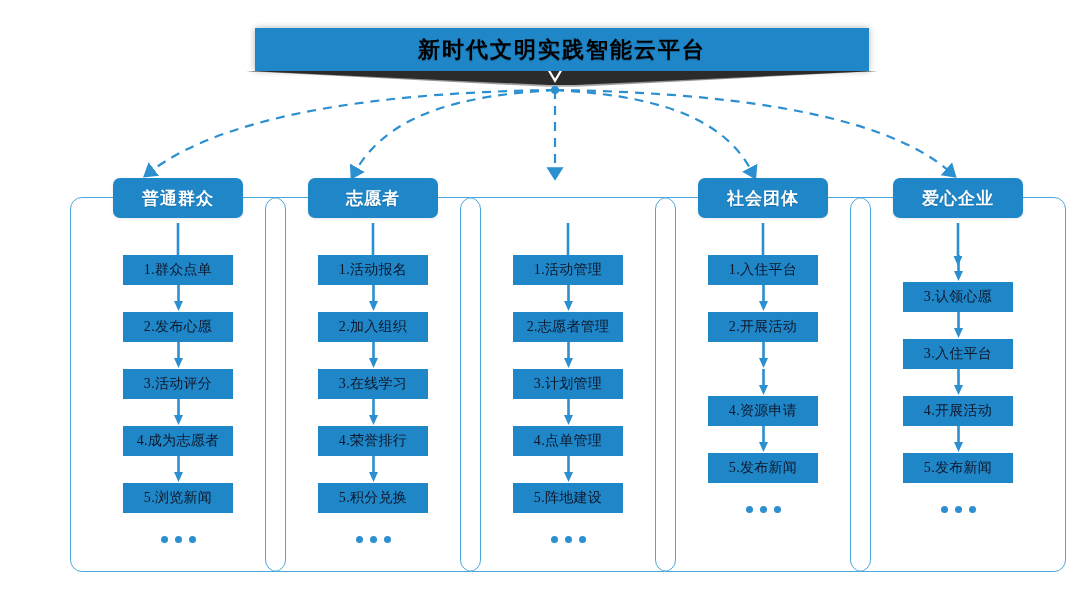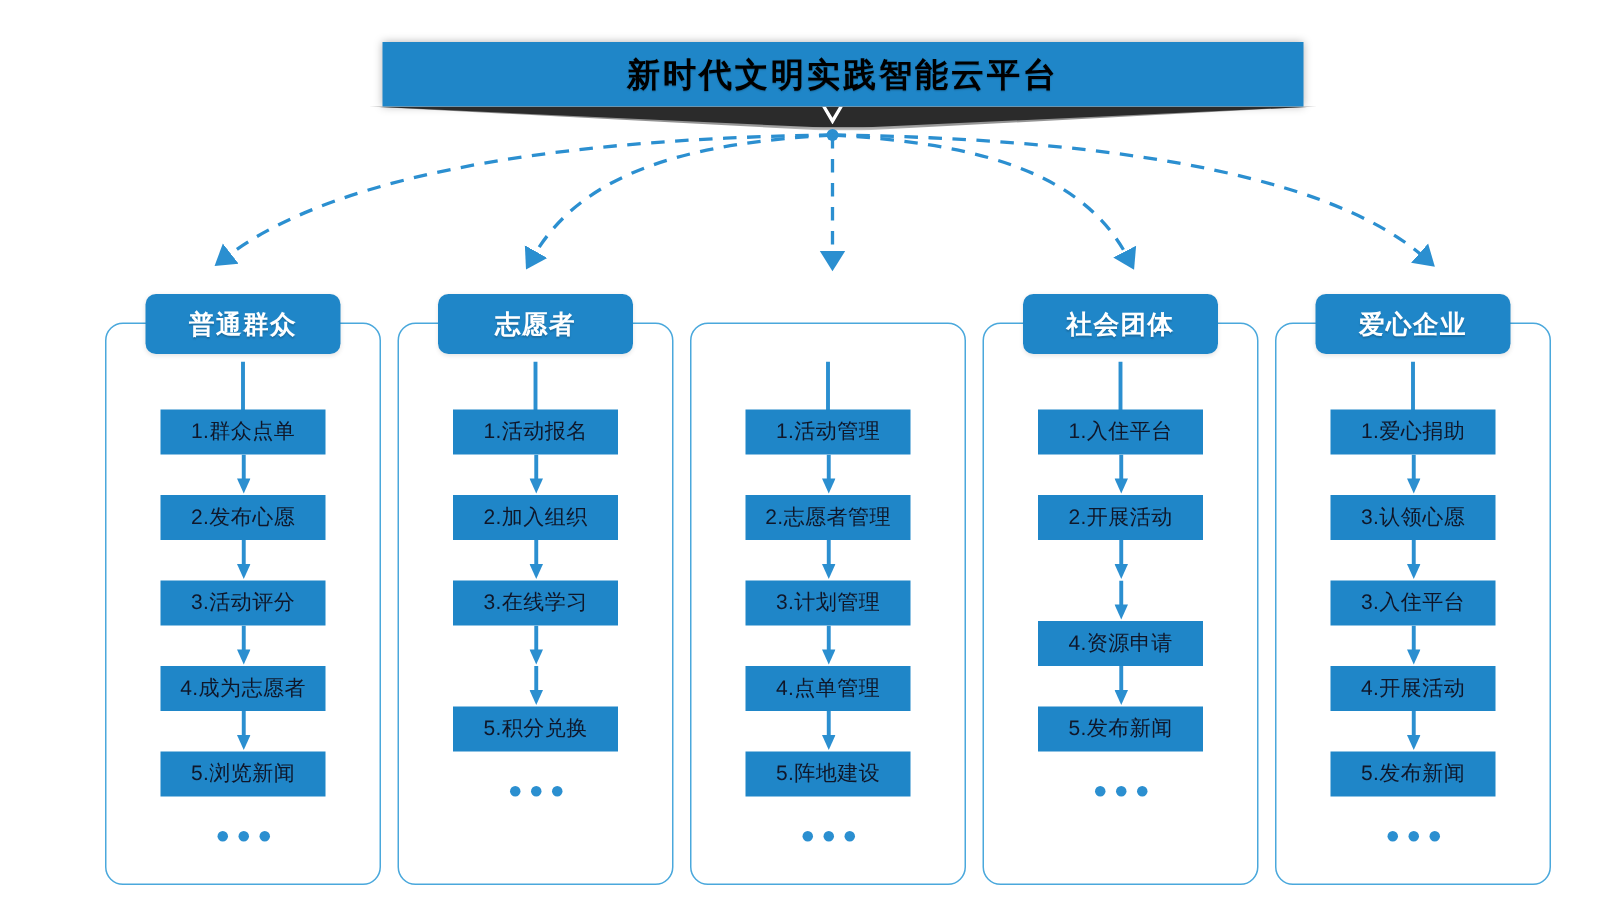--- a/index.html
+++ b/index.html
@@ -85,27 +85,28 @@
     left: 0;
     top: 0;
     width: 1080px;
     height: 611px;
     pointer-events: none;
   }
 
   
   .column {
     position: absolute;
-    top: 215px;
-    width: 184px;
+    top: 197px;
+    width: 216px;
     height: 375px;
     box-sizing: border-box;
     border: 1.6px solid #4aa8dc;
     border-radius: 12px;
     background: transparent;
+    font-family: Liberation Serif, serif;
   }
   .col-0 { left: 70px; }
   .col-1 { left: 265px; }
   .col-2 { left: 460px; }
   .col-3 { left: 655px; }
   .col-4 { left: 850px; padding-left: 41px; }
 
   .col-header {
     position: absolute;
     top: -20px;
@@ -282,20 +283,23 @@
         <line x1="4.5" y1="0" x2="4.5" y2="17" stroke="#2b8fd0" stroke-width="2.6"></line>
         <path d="M0,16 L9,16 L4.5,26 Z" fill="#2b8fd0"></path>
       </svg>
       <div class="item-box">
         <span class="item-label">3.在线学习</span>
       </div>
       <svg class="arrow-gap" viewBox="0 0 9 27" xmlns="http://www.w3.org/2000/svg">
         <line x1="4.5" y1="0" x2="4.5" y2="17" stroke="#2b8fd0" stroke-width="2.6"></line>
         <path d="M0,16 L9,16 L4.5,26 Z" fill="#2b8fd0"></path>
       </svg>
+      <div class="item-box">
+        <span class="item-label">4.荣誉排行</span>
+      </div>
       <svg class="arrow-gap" viewBox="0 0 9 27" xmlns="http://www.w3.org/2000/svg">
         <line x1="4.5" y1="0" x2="4.5" y2="17" stroke="#2b8fd0" stroke-width="2.6"></line>
         <path d="M0,16 L9,16 L4.5,26 Z" fill="#2b8fd0"></path>
       </svg>
       <div class="item-box">
         <span class="item-label">5.积分兑换</span>
       </div>
       <div class="dots">
         <span class="dot"></span>
         <span class="dot"></span>
@@ -396,23 +400,20 @@
 
   <div class="column col-4">
     <div class="col-header">
       <span class="col-header-label">爱心企业</span>
     </div>
     <svg class="stub" viewBox="0 0 9 44" xmlns="http://www.w3.org/2000/svg">
       <line x1="4.5" y1="0" x2="4.5" y2="34" stroke="#2b8fd0" stroke-width="2.6"></line>
       <path d="M0,33 L9,33 L4.5,43 Z" fill="#2b8fd0"></path>
     </svg>
     <div class="items">
-      <div class="item-box">
-        <span class="item-label">1.爱心捐助</span>
-      </div>
       <svg class="arrow-gap" viewBox="0 0 9 27" xmlns="http://www.w3.org/2000/svg">
         <line x1="4.5" y1="0" x2="4.5" y2="17" stroke="#2b8fd0" stroke-width="2.6"></line>
         <path d="M0,16 L9,16 L4.5,26 Z" fill="#2b8fd0"></path>
       </svg>
       <div class="item-box">
         <span class="item-label">3.认领心愿</span>
       </div>
       <svg class="arrow-gap" viewBox="0 0 9 27" xmlns="http://www.w3.org/2000/svg">
         <line x1="4.5" y1="0" x2="4.5" y2="17" stroke="#2b8fd0" stroke-width="2.6"></line>
         <path d="M0,16 L9,16 L4.5,26 Z" fill="#2b8fd0"></path>

